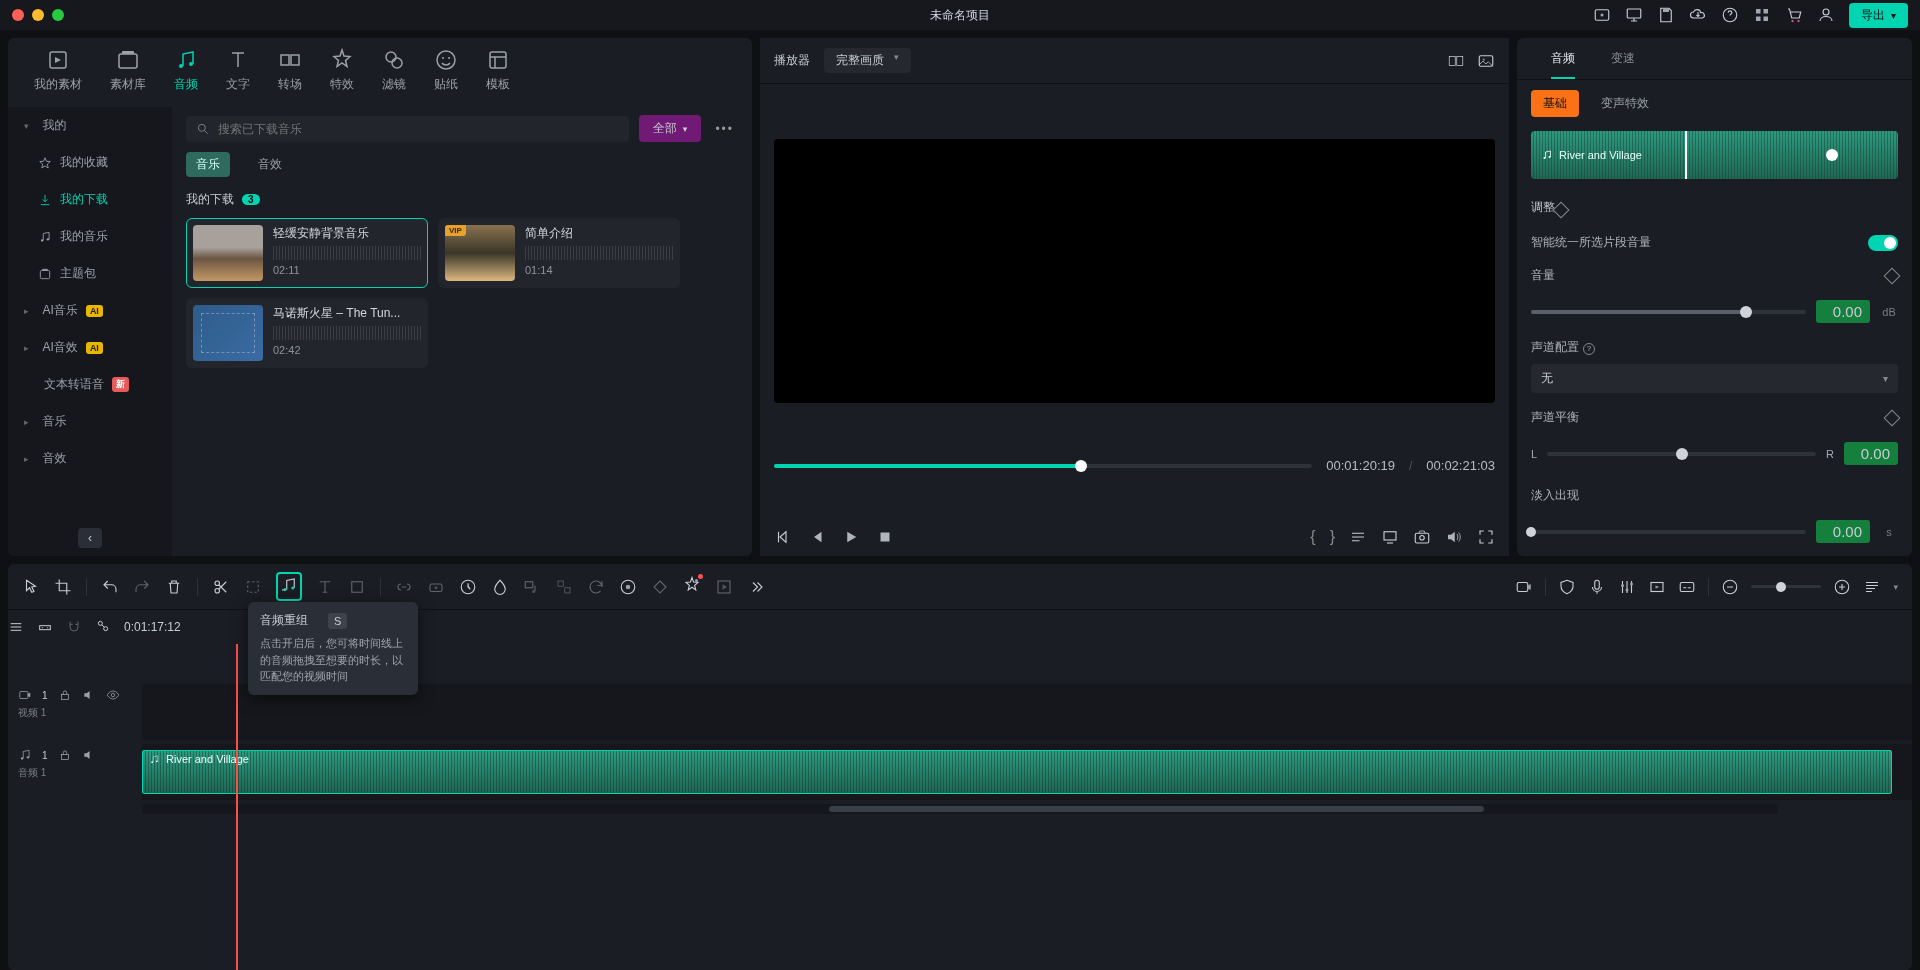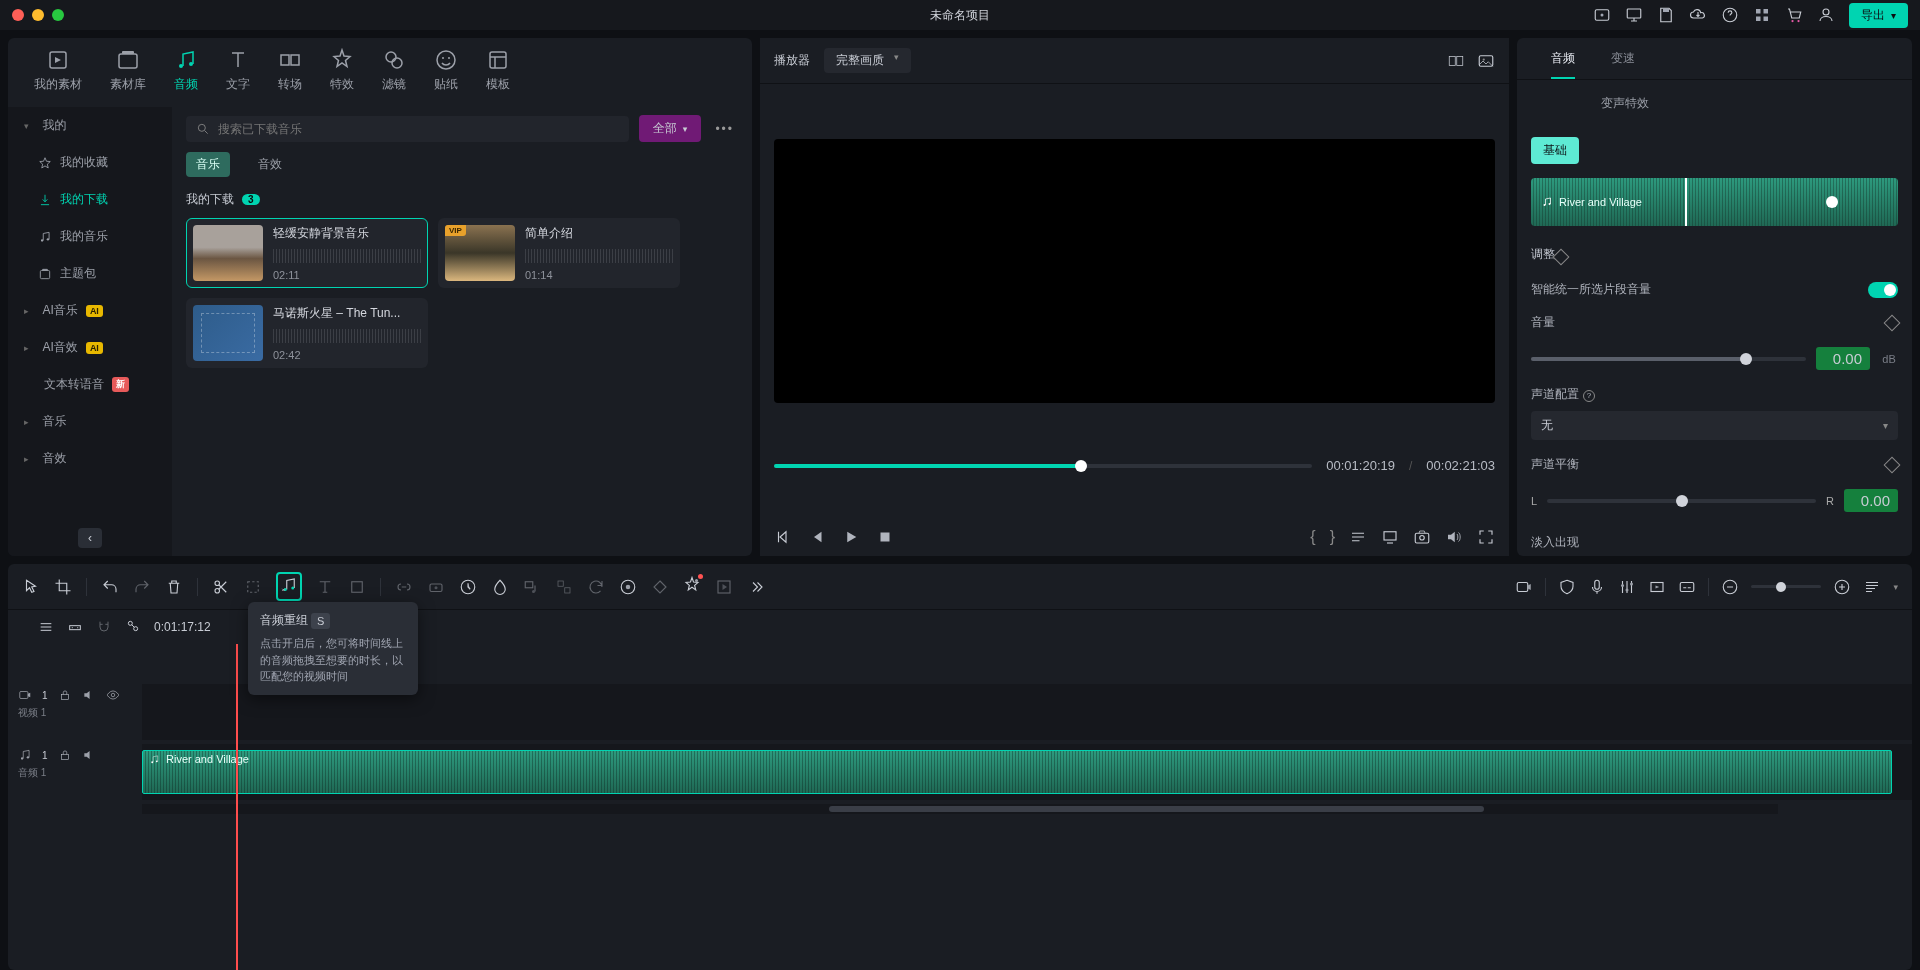--- a/index.html
+++ b/index.html
@@ -66,21 +66,21 @@
 
 .media-grid { display: flex; flex-wrap: wrap; gap: 10px; }
 .media-card { width: 242px; background: #22252c; border-radius: 6px; display: flex; padding: 6px; gap: 10px; cursor: pointer; border: 1px solid transparent; }
 .media-card.selected { border-color: #00d4b1; }
 .thumb { width: 70px; height: 56px; border-radius: 4px; flex-shrink: 0; }
 .thumb.t1 { background: linear-gradient(#a8a19b 40%, #6b5642 60%, #c49865); }
 .thumb.t2 { background: linear-gradient(#8a7250, #3a3628 50%, #dbb77e); position: relative; }
 .thumb.t2::before { content: "VIP"; position: absolute; top: 0; left: 0; background: #e8a12b; color: #3a2600; font-size: 8px; padding: 1px 4px; border-radius: 3px 0 3px 0; font-weight: 700; }
 .thumb.t3 { background: linear-gradient(135deg, #2e5c8a, #3a6ba3); position: relative; }
 .thumb.t3::after { content: ""; position: absolute; inset: 8px; border: 1px dashed rgba(255,255,255,0.3); }
-.card-info { flex: 1; display: flex; flex-direction: column; justify-content: space-between; overflow: hidden; }
+.card-info { flex: 1; display: flex; flex-direction: column; justify-content: flex-start; overflow: hidden; }
 .card-title { white-space: nowrap; overflow: hidden; text-overflow: ellipsis; color: #d4d7de; }
 .card-wave { height: 14px; background: repeating-linear-gradient(90deg, #55585f 0 1px, transparent 1px 3px); opacity: .5; margin: 4px 0; }
 .card-time { color: #8e929b; font-size: 11px; }
 
 .player { flex: 1; display: flex; flex-direction: column; background: #1a1d23; border-radius: 0; margin: 8px 8px 8px 0; overflow: hidden; gap: 45px; }
 .player-head { display: flex; align-items: center; gap: 14px; padding: 10px 14px; border-bottom: 1px solid #0f1115; }
 .quality-select { background: #25282f; padding: 4px 12px; border-radius: 4px; display: flex; gap: 10px; }
 .player-head-right { margin-left: auto; display: flex; gap: 12px; }
 .player-head-right svg { width: 18px; height: 18px; fill: #888; }
 .video-area { flex: 1; background: #000; margin: 10px 14px; border-radius: 4px; }
@@ -95,21 +95,21 @@
 .ctrl-right { margin-left: auto; display: flex; align-items: center; gap: 14px; }
 .bracket { font-size: 16px; color: #888; cursor: pointer; font-weight: 300; }
 
 .right-panel { width: 395px; background: #1a1d23; border-radius: 6px; margin: 8px 8px 8px 0; display: flex; flex-direction: column; overflow: hidden; }
 .rtabs { display: flex; gap: 0; padding: 0 16px; border-bottom: 1px solid #0f1115; }
 .rtab { padding: 12px 18px; cursor: pointer; color: #8a8e97; position: relative; }
 .rtab.active { color: #e4e7ee; }
 .rtab.active::after { content: ""; position: absolute; bottom: 0; left: 18px; right: 18px; height: 2px; background: #00d4b1; }
 .rsubtabs { display: flex; gap: 10px; padding: 10px 14px; }
 .rsubtab { padding: 5px 12px; border-radius: 4px; cursor: pointer; color: #9ca0a9; }
-.rsubtab.active { background: #5eead4; color: #0b0e12; font-weight: 500; margin-top: 47px; }
+.rsubtab.active { background: #f97316; color: #0b0e12; font-weight: 500; }
 
 .wave-preview { margin: 4px 14px 10px; height: 48px; background: linear-gradient(#2d9a7e, #1f6854); border-radius: 4px; position: relative; display: flex; align-items: center; padding: 0 10px; }
 .wave-preview .lab { display: flex; align-items: center; gap: 6px; color: #e8fff9; font-size: 11px; z-index: 2; }
 .wave-preview::before { content: ""; position: absolute; inset: 0; background: repeating-linear-gradient(90deg, rgba(0,0,0,0) 0 2px, rgba(20,50,40,.4) 2px 3px); }
 .wave-play { position: absolute; right: 60px; width: 12px; height: 12px; background: #fff; border-radius: 50%; }
 .wave-line { position: absolute; left: 42%; top: 0; bottom: 0; width: 2px; background: #fff; }
 
 .rbody { flex: 1; overflow-y: auto; padding: 0 14px 14px; }
 .rbody::-webkit-scrollbar { width: 6px; }
 .rbody::-webkit-scrollbar-thumb { background: #2e323a; border-radius: 3px; }
@@ -137,27 +137,27 @@
 .tl-toolbar { display: flex; align-items: center; padding: 8px 14px; gap: 14px; border-bottom: 1px solid #0f1115; position: relative; }
 .tl-toolbar svg { width: 18px; height: 18px; fill: #9ca0a9; cursor: pointer; }
 .tl-toolbar .divider { width: 1px; height: 18px; background: #2e323a; }
 .tl-toolbar .zoom-right { margin-left: auto; display: flex; align-items: center; gap: 12px; }
 .zoom-slider { width: 70px; height: 3px; background: #2e323a; position: relative; border-radius: 2px; }
 .zoom-slider .zthumb { position: absolute; width: 10px; height: 10px; background: #d0d3da; border-radius: 50%; top: 50%; transform: translate(-50%,-50%); left: 42%; }
 .tool-highlight { border: 2px solid #00d4b1; border-radius: 4px; padding: 2px; }
 .reddot { position: relative; }
 .reddot::after { content: ""; position: absolute; top: -2px; right: -2px; width: 5px; height: 5px; background: #ff5252; border-radius: 50%; }
 
-.tl-sub { display: flex; align-items: center; padding: 4px 30px; gap: 13px; }
+.tl-sub { display: flex; align-items: center; padding: 4px 0; gap: 13px; }
 .tl-sub svg { width: 16px; height: 16px; fill: #9ca0a9; cursor: pointer; }
 .tl-sub .active-ic svg { fill: #00d4b1; }
 .cur-time { font-variant-numeric: tabular-nums; color: #c8ccd4; }
 
 .tooltip { position: absolute; top: 38px; left: 240px; background: #2a2e36; border-radius: 6px; padding: 10px 12px; width: 170px; box-shadow: 0 4px 16px rgba(0,0,0,.5); z-index: 10; }
-.tooltip-title { display: flex; align-items: center; gap: 3px; margin-bottom: 6px; }
+.tooltip-title { display: flex; align-items: center; gap: 20px; margin-bottom: 6px; }
 .kbd { background: #3d424c; padding: 2px 6px; border-radius: 3px; font-size: 11px; }
 .tooltip-body { font-size: 11px; color: #a0a5b1; line-height: 1.5; }
 
 .ruler { height: 26px; position: relative; margin-left: 134px; overflow: hidden; }
 .ruler-marks { display: flex; position: absolute; left: 82px; right: 0; }
 
 .tracks { flex: 1; position: relative; overflow: hidden; }
 .track { display: flex; height: 56px; margin-bottom: 4px; }
 .track-head { width: 134px; padding: 4px 10px; display: flex; flex-direction: column; gap: 4px; }
 .track-icons { display: flex; gap: 10px; align-items: center; }

